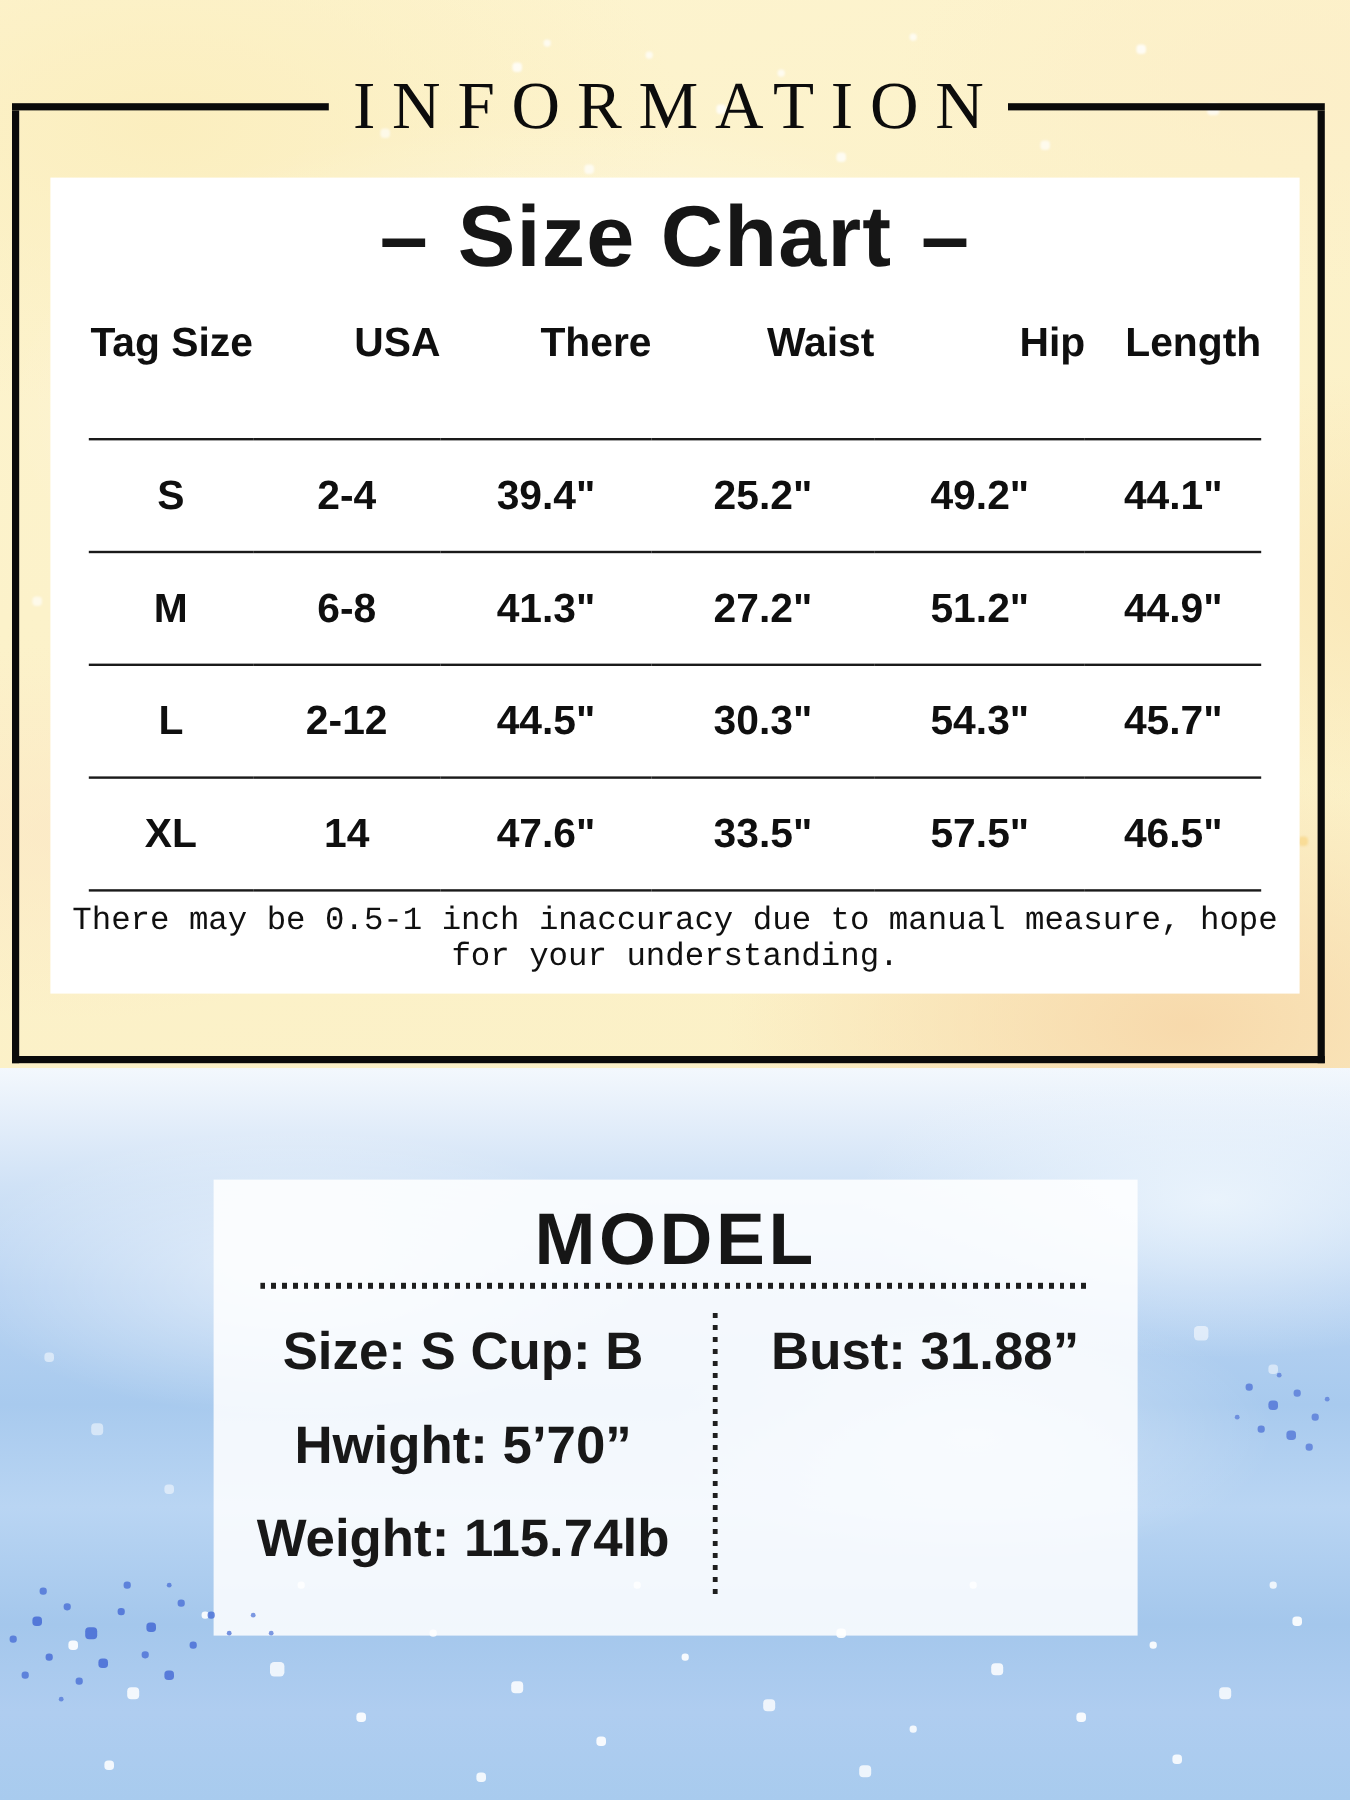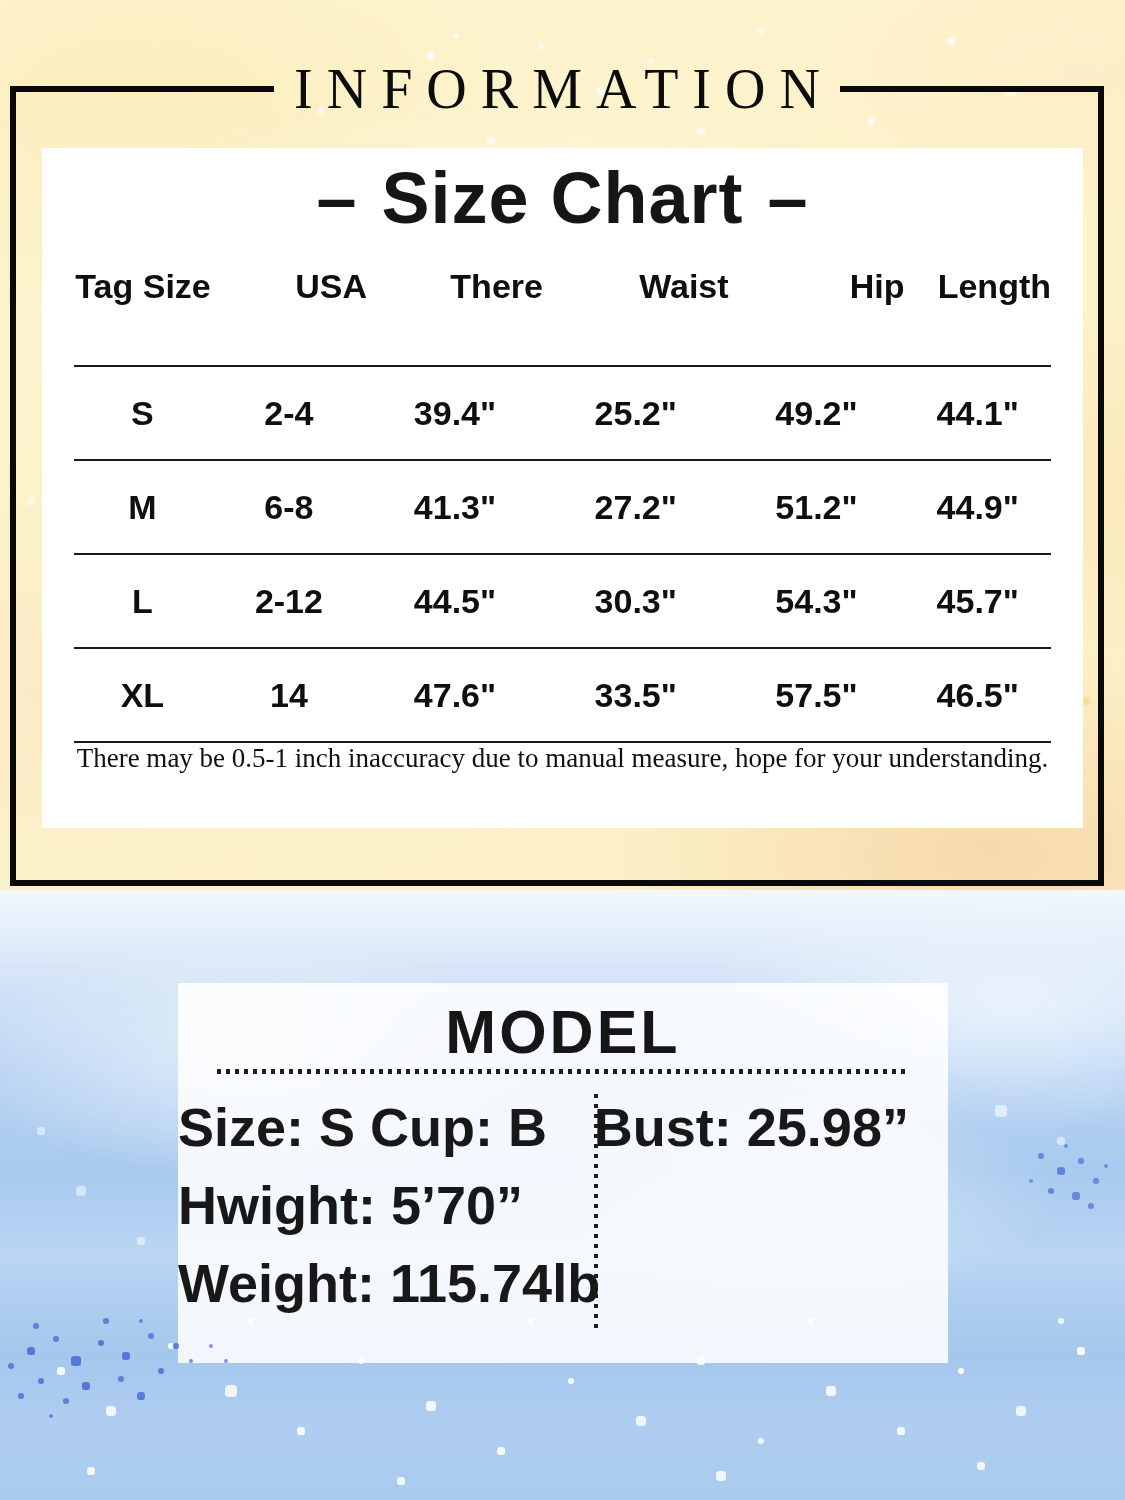--- a/index.html
+++ b/index.html
@@ -64,22 +64,22 @@
   table.size-table { width:calc(100% - 64px); margin:0 32px; border-collapse:collapse; table-layout:fixed; }
   .size-table th {
     height:132px; padding-bottom:26px; vertical-align:middle; text-align:right;
     font-size:34px; font-weight:bold; color:#0f0f0f; border-bottom:2px solid #1a1a1a;
   }
   .size-table td {
     height:94px; vertical-align:middle; text-align:center;
     font-size:34px; font-weight:bold; color:#0f0f0f; border-bottom:2px solid #1a1a1a;
   }
   .disclaimer {
-    text-align:center;
-    font-family:Liberation Serif, serif; font-size:27px; color:#101010;
+    margin-top:10px; text-align:center;
+    font-family:Liberation Mono, monospace; font-size:27px; color:#101010;
   }
 
   
   .bottom-section {
     position:relative; width:1125px; height:610px;
     background:
       radial-gradient(ellipse 480px 200px at 22% 28%, rgba(255,255,255,0.55), rgba(255,255,255,0) 60%),
       radial-gradient(ellipse 420px 180px at 72% 50%, rgba(255,255,255,0.40), rgba(255,255,255,0) 60%),
       radial-gradient(ellipse 500px 220px at 90% 18%, rgba(238,246,253,0.85), rgba(238,246,253,0) 60%),
       linear-gradient(180deg, #f3f8fd 0%, #e4eefa 7%, #d0e2f6 16%, #b8d3f2 30%, #a8caee 46%, #b9d5f3 60%, #a4c7ec 76%, #afcdf0 88%, #a8cbee 100%);
@@ -137,21 +137,21 @@
     font-size:61px; font-weight:600; letter-spacing:3px; color:#161616;
   }
   .model-dotted {
     width:692px; height:5px; margin:8px auto 0;
     background:repeating-linear-gradient(90deg, #1e1e1e 0 4px, transparent 4px 9px);
   }
   .model-cols { position:relative; display:flex; margin-top:14px; }
   .model-col { display:flex; flex-direction:column; }
   .model-col.left  { width:54%; }
   .model-col.right { width:46%; }
-  .m-row { height:78px; line-height:78px; font-size:54px; font-weight:600; color:#181818; white-space:nowrap; }
+  .m-row { height:78px; line-height:78px; text-align:center; font-size:44px; font-weight:600; color:#181818; white-space:nowrap; }
   .model-divider {
     position:absolute; left:54%; top:6px; width:4px; height:240px;
     background:repeating-linear-gradient(180deg, #1e1e1e 0 4px, transparent 4px 10px);
   }
 </style>
 </head>
 <body>
 
 <div class="page">
 
@@ -235,19 +235,19 @@
       <div class="model-title">MODEL</div>
       <div class="model-dotted"></div>
       <div class="model-cols">
         <div class="model-col left">
           <div class="m-row">Size: S Cup: B</div>
           <div class="m-row">Hwight: 5’70”</div>
           <div class="m-row">Weight: 115.74lb</div>
         </div>
         <div class="model-divider"></div>
         <div class="model-col right">
-          <div class="m-row">Bust: 25.98”</div>
+          <div class="m-row">Bust: 31.88”</div>
         </div>
       </div>
     </div>
   </div>
 
 </div>
 
 </body></html>

